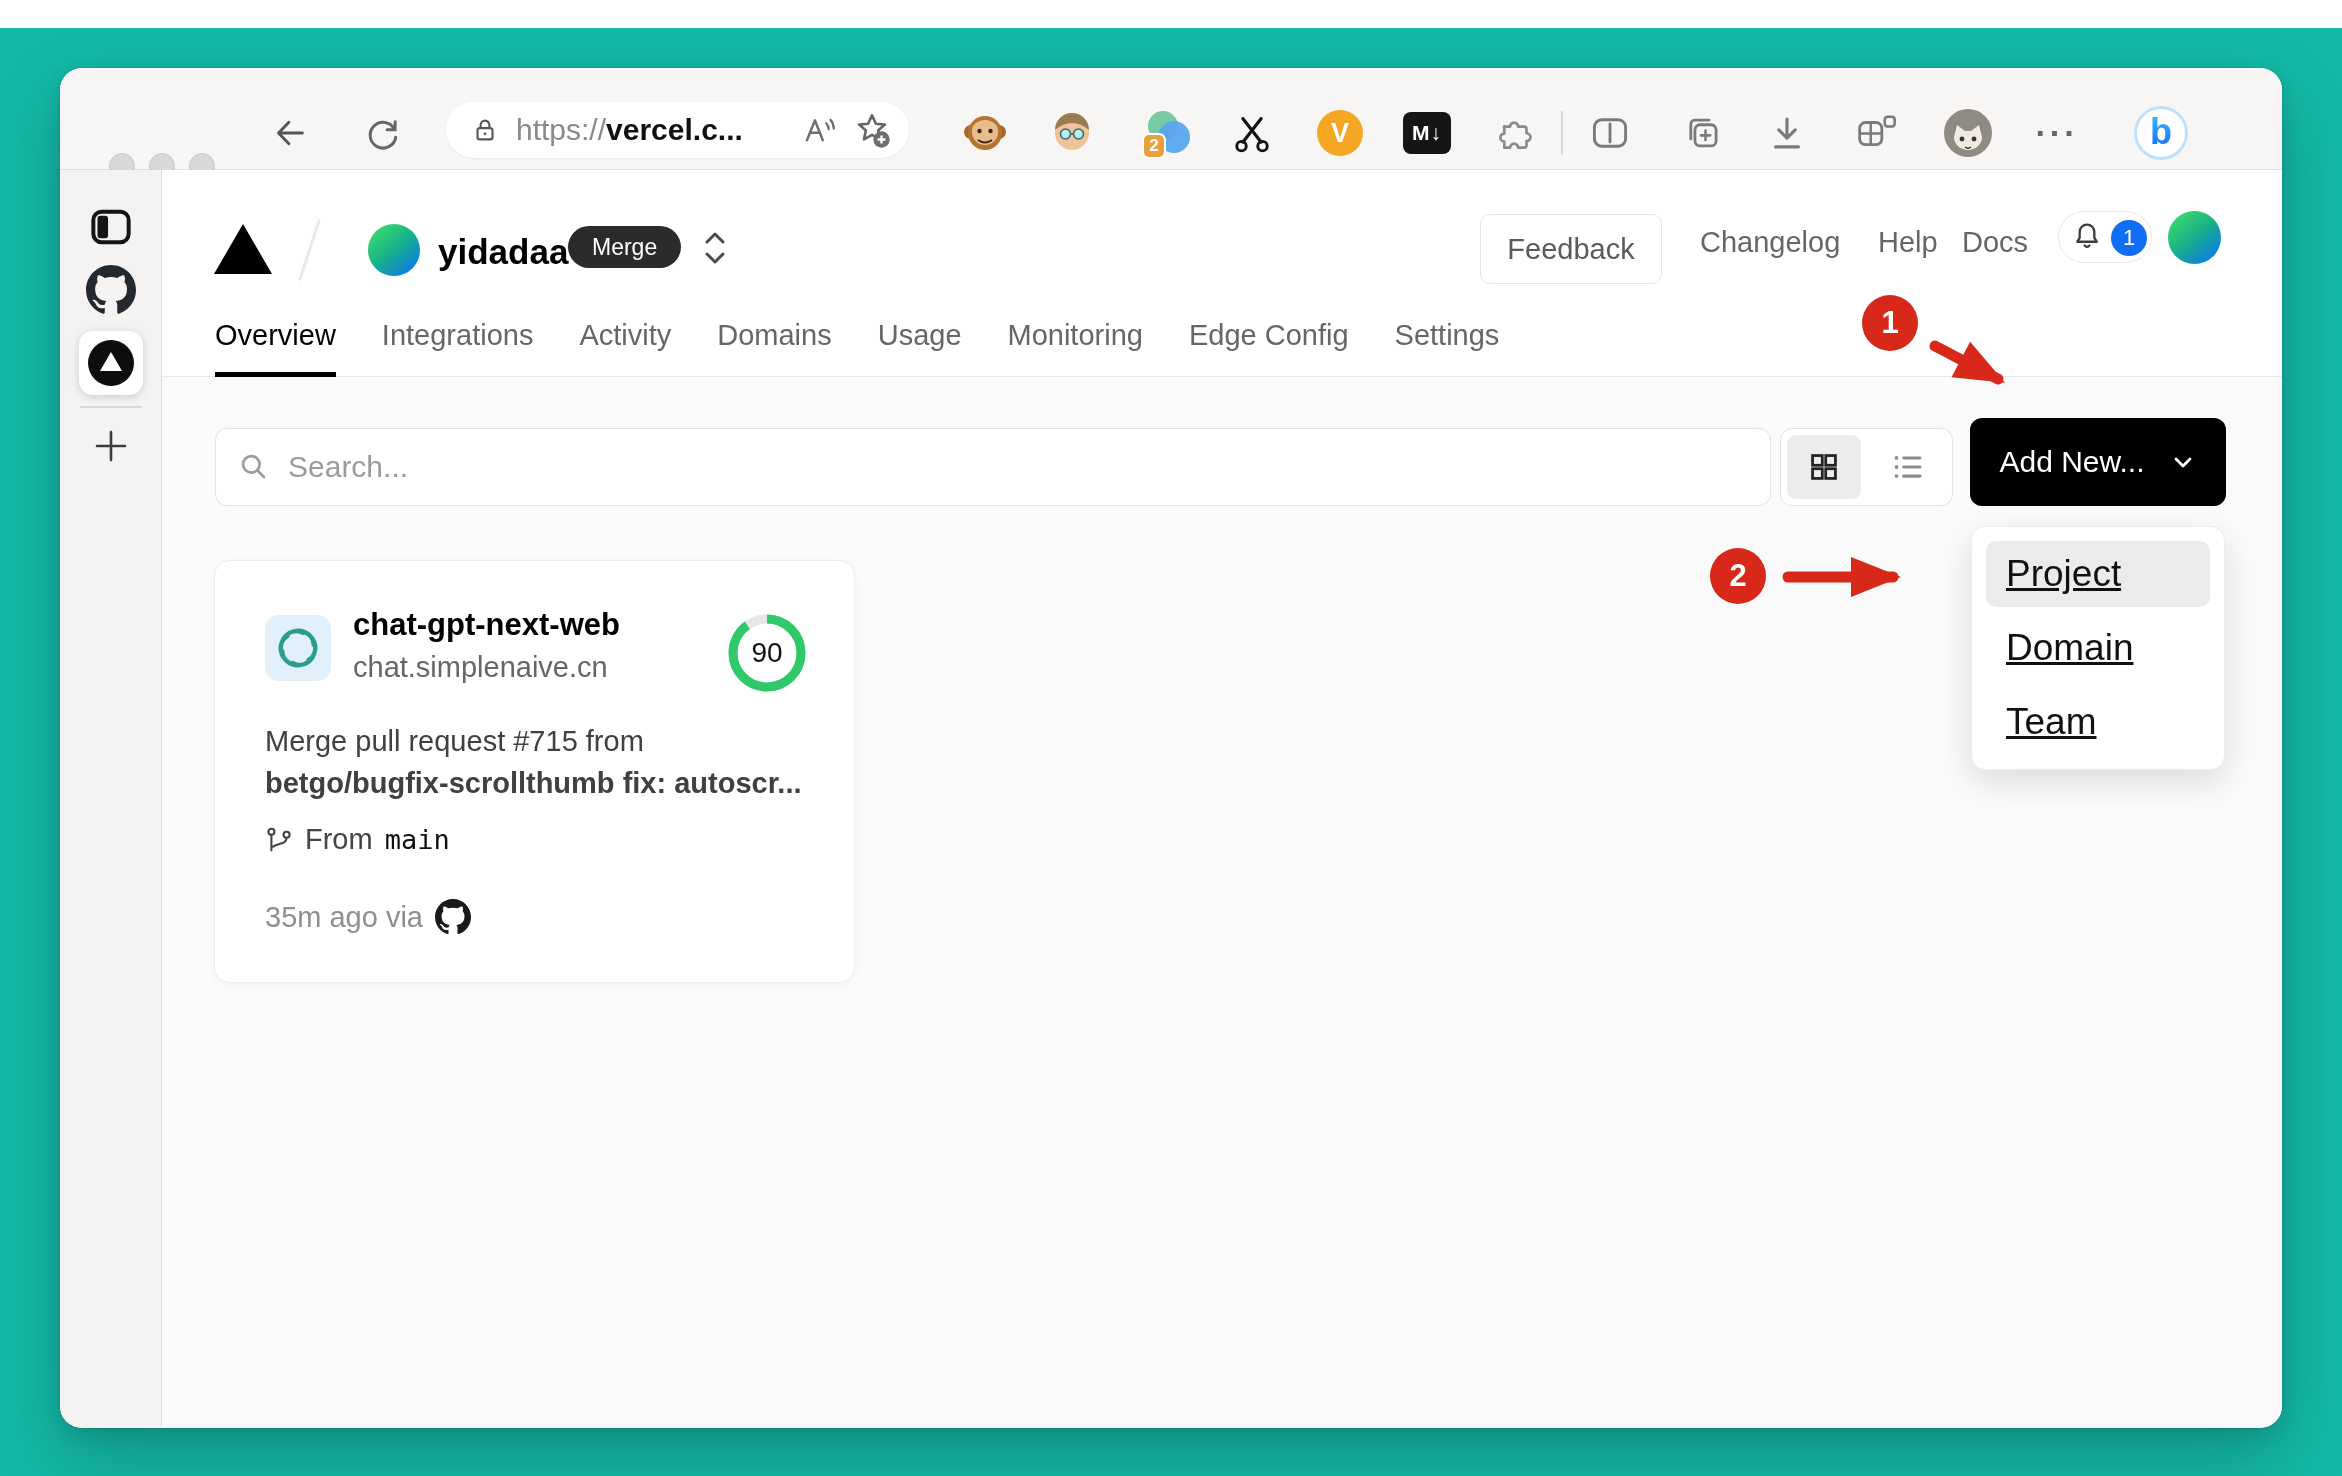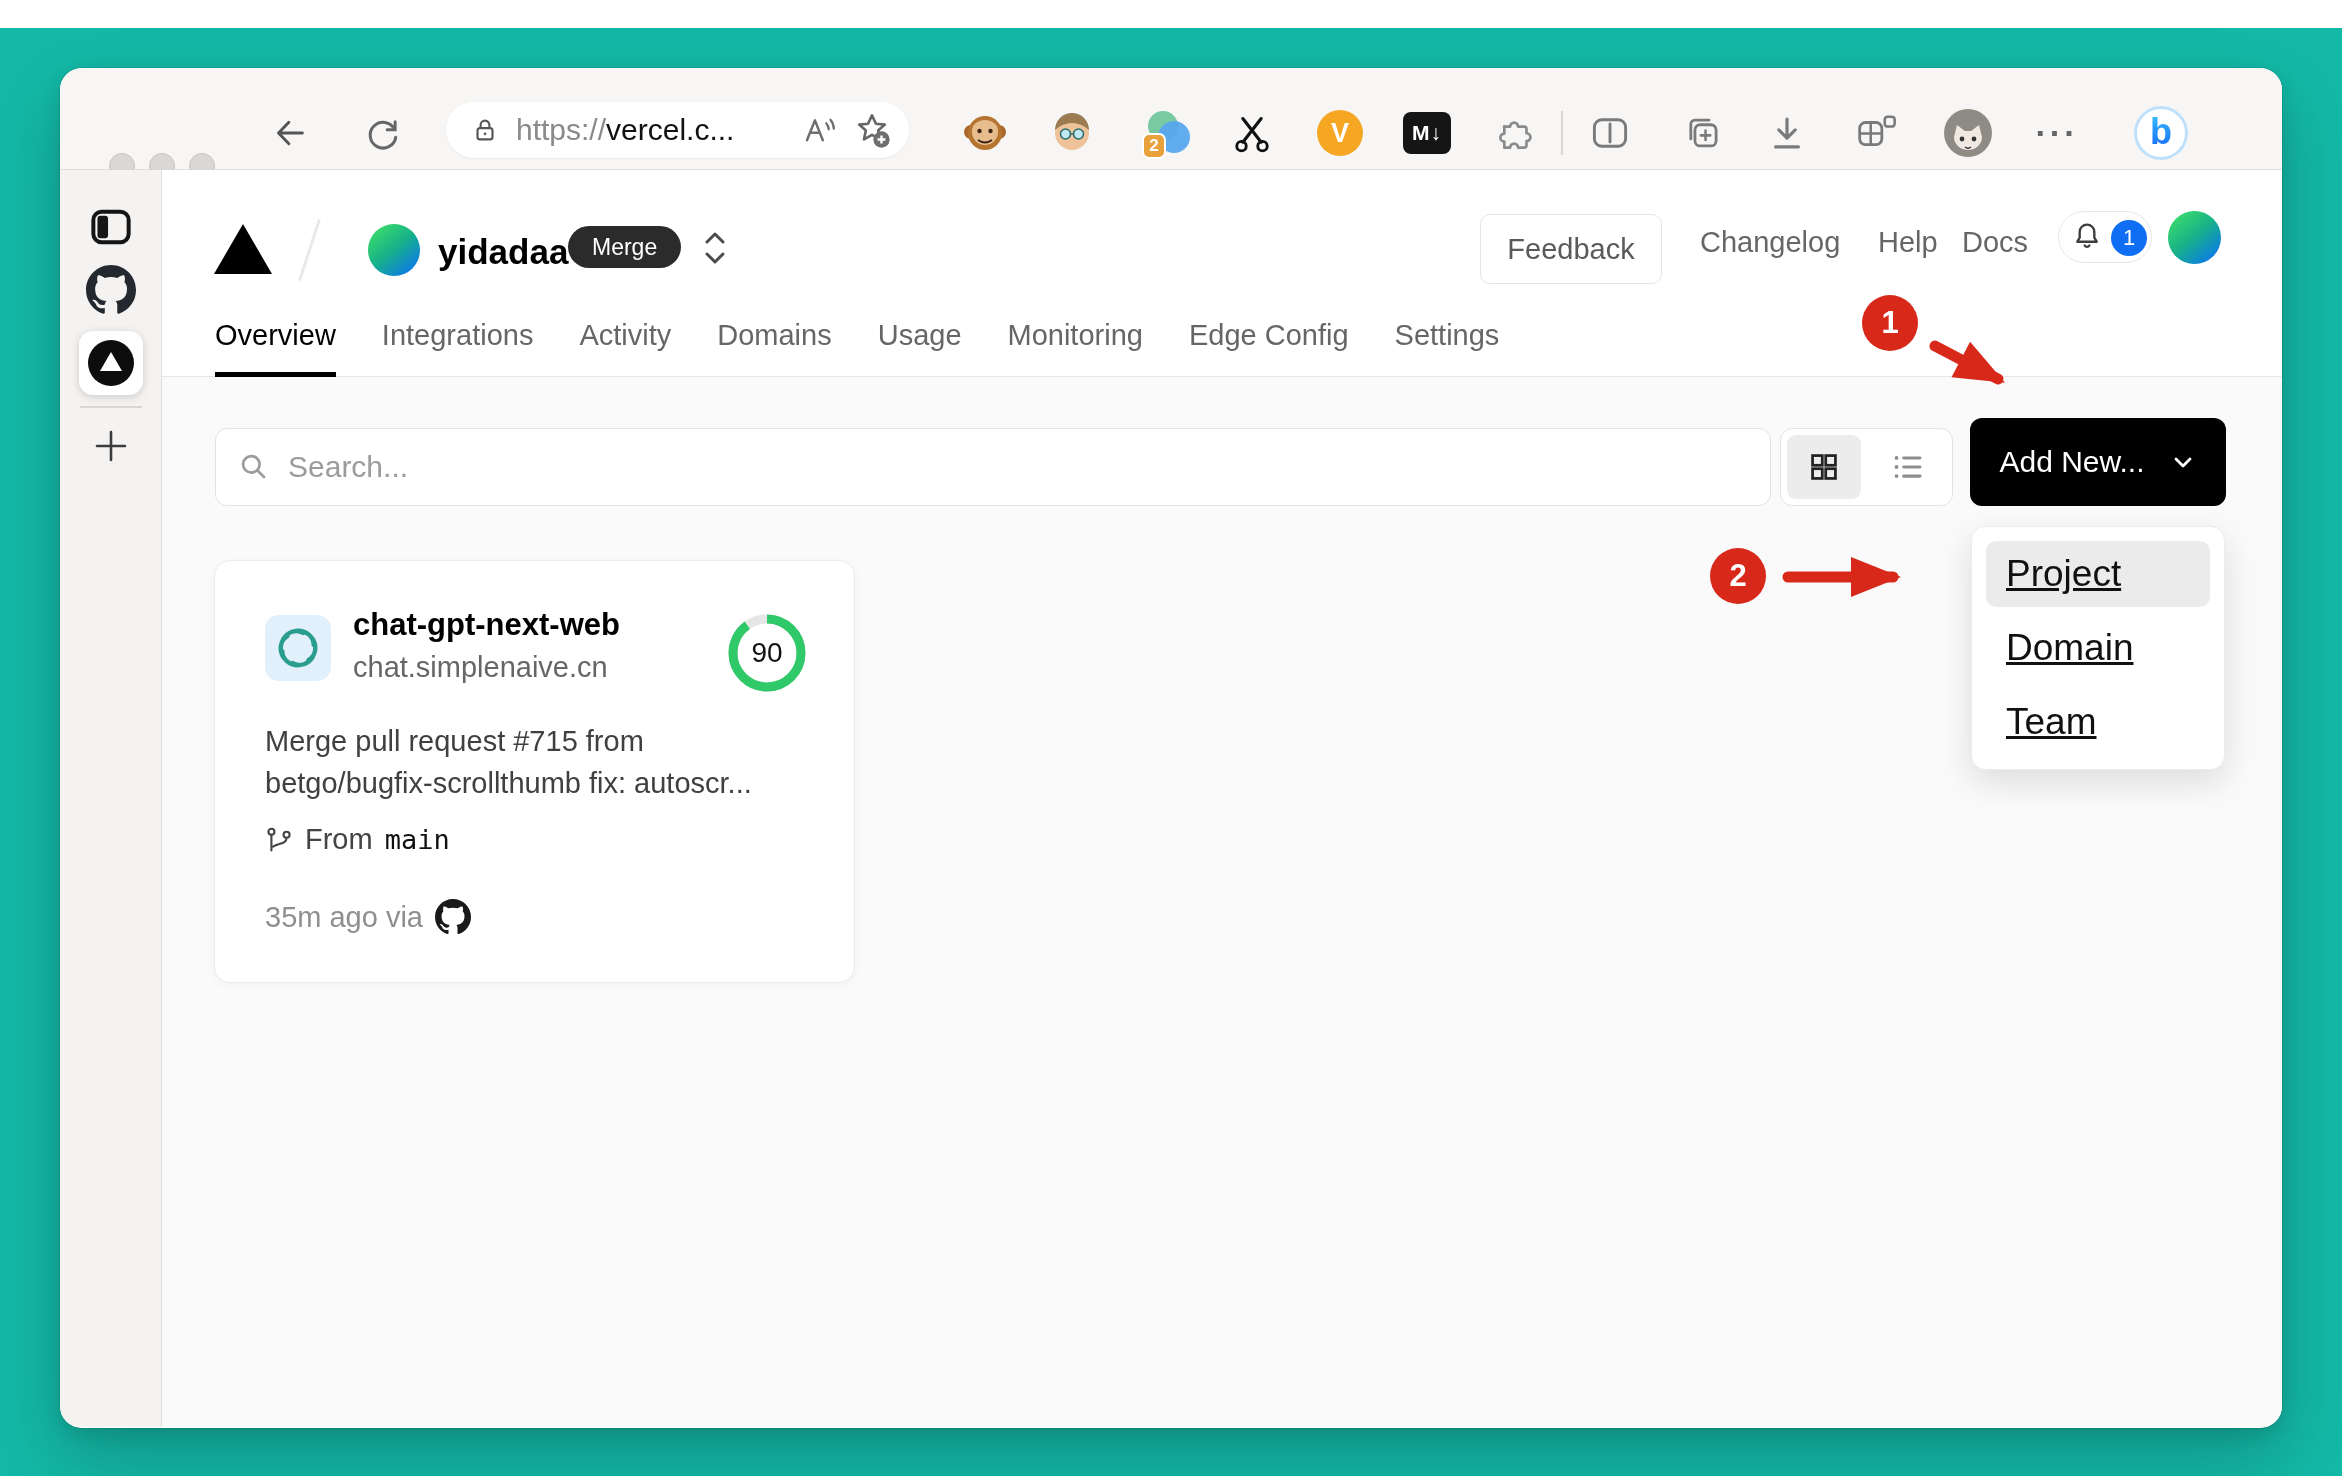--- a/index.html
+++ b/index.html
@@ -13,21 +13,21 @@
 
   
   .toolbar { position:relative; height:102px; background:#f7f6f5; border-bottom:1px solid #e0dfde; }
   .tl { position:absolute; top:85px; width:26px; height:26px; border-radius:50%; background:#d9d8d6; border:1px solid #c6c5c3; top:85px; }
   .tl1{ left:49px; } .tl2{ left:89px; } .tl3{ left:129px; }
   .tl { top:85px; } .toolbar .tl { top:85px; }
   .tbtn { position:absolute; top:37px; width:56px; height:56px; display:flex; align-items:center; justify-content:center; color:#555; }
   .urlbar { position:absolute; left:386px; top:34px; width:463px; height:56px; background:#fff; border-radius:28px;
     box-shadow:0 1px 2px rgba(0,0,0,.06); display:flex; align-items:center; padding:0 18px 0 24px; }
   .urlbar .scheme { color:#8a8a8a; font-size:30px; }
-  .urlbar .host { color:#111; font-size:30px; font-weight:400; }
+  .urlbar .host { color:#111; font-size:30px; font-weight:700; }
   .url-right { margin-left:auto; display:flex; align-items:center; gap:16px; }
   .ext { position:absolute; top:37px; width:56px; height:56px; display:flex; align-items:center; justify-content:center; }
   .tb-divider { position:absolute; top:43px; width:2px; height:44px; background:#d8d7d5; }
   .dots { font-size:34px; color:#666; letter-spacing:3px; font-weight:700; }
   .badge2 { position:absolute; left:-4px; bottom:-4px; min-width:24px; height:26px; background:#e9a23b; border:2px solid #fff;
     border-radius:7px; color:#fff; font-size:17px; font-weight:700; display:flex; align-items:center; justify-content:center; padding:0 4px; }
   .circ-ext { position:relative; width:44px; height:44px; }
   .circ-ext .c1{ position:absolute; left:2px; top:0; width:30px; height:30px; border-radius:50%; background:#79c9a1; }
   .circ-ext .c2{ position:absolute; right:0; bottom:2px; width:32px; height:32px; border-radius:50%; background:#58a7ee; opacity:.95; }
   .v-ext { width:46px; height:46px; border-radius:50%; background:#f5a623; color:#fff; font-weight:700; font-size:27px;
@@ -98,21 +98,21 @@
   
   .card { position:absolute; left:52px; top:390px; width:641px; height:423px; background:#fff; border:1px solid #ececec;
     border-radius:16px; box-shadow:0 2px 8px rgba(0,0,0,.04); }
   .tile { position:absolute; left:50px; top:54px; width:66px; height:66px; background:#e1f0fb; border-radius:14px;
     display:flex; align-items:center; justify-content:center; }
   .card-title { position:absolute; left:138px; top:46px; font-size:31px; font-weight:700; color:#000; }
   .card-domain { position:absolute; left:138px; top:90px; font-size:29px; color:#666; }
   .ring { position:absolute; left:512px; top:52px; width:80px; height:80px; }
   .ring .score { position:absolute; inset:0; display:flex; align-items:center; justify-content:center; font-size:28px; color:#111; }
   .commit1 { position:absolute; left:50px; top:164px; font-size:29px; color:#404040; font-weight:500; }
-  .commit2 { position:absolute; left:50px; top:206px; font-size:29px; color:#404040; font-weight:400; }
+  .commit2 { position:absolute; left:50px; top:206px; font-size:29px; color:#404040; font-weight:700; }
   .branch-row { position:absolute; left:50px; top:262px; display:flex; align-items:center; gap:12px; font-size:29px; color:#444; }
   .branch-name { font-family:"DejaVu Sans Mono", monospace; font-size:27px; color:#111; }
   .meta-row { position:absolute; left:50px; top:338px; display:flex; align-items:center; gap:12px; font-size:29px; color:#8f8f8f; }
 
   
   .anno-circle { position:absolute; width:56px; height:56px; border-radius:50%; background:#d7281a;
     color:#fff; font-size:31px; font-weight:700; display:flex; align-items:center; justify-content:center; z-index:60; }
   .ac1 { left:1862px; top:267px; } .ac2 { left:1710px; top:520px; }
   .anno-layer { position:absolute; inset:0; z-index:55; pointer-events:none; }
 

